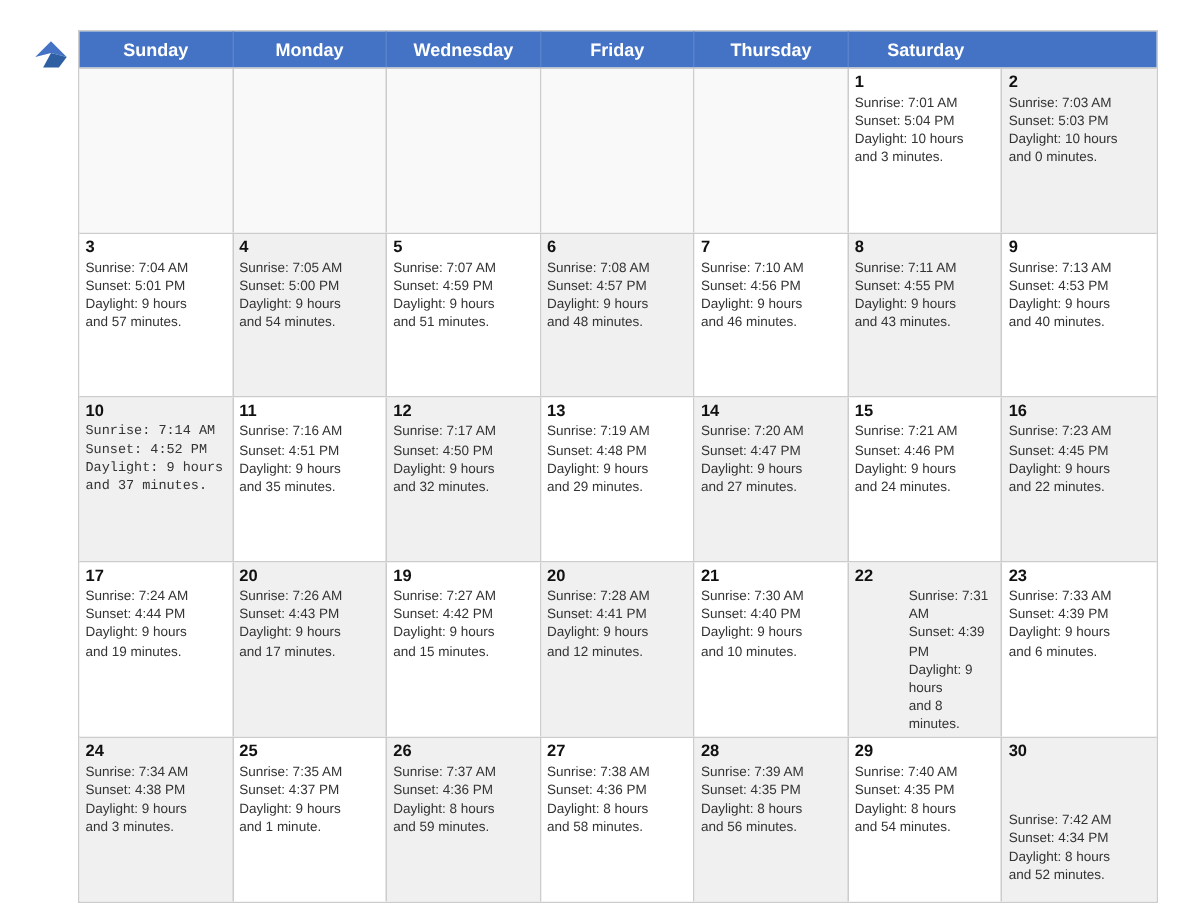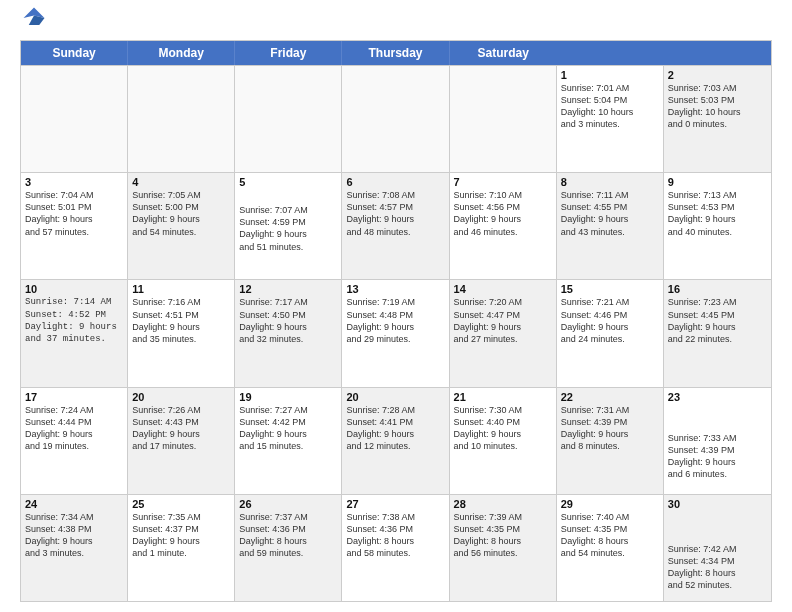--- a/index.html
+++ b/index.html
@@ -6,23 +6,23 @@
     body {
       font-family: Arial, sans-serif;
       background: #fff;
       width: 792px;
       height: 612px;
       overflow: hidden;
     }
     .page {
       width: 792px;
       height: 612px;
-      padding: 0 20px 10px 20px;
-      display: flex;
-      flex-direction: column;
+      padding: 20px 20px 10px 20px;
+      display: flex;
+      flex-direction: row;
     }
     .header {
       display: flex;
       align-items: flex-start;
       justify-content: space-between;
       margin-bottom: 8px;
     }
     .logo {
       display: flex;
       align-items: center;
@@ -136,20 +136,21 @@
     <div class="title-block">
       <div class="month-title"></div>
       <div class="subtitle"></div>
     </div>
   </div>
 
   <div class="calendar">
     <div class="cal-header">
     <div class="cal-header-cell">Sunday</div>
         <div class="cal-header-cell">Monday</div>
+        <div class="cal-header-cell">Wednesday</div>
         <div class="cal-header-cell">Friday</div>
         <div class="cal-header-cell">Thursday</div>
         <div class="cal-header-cell">Saturday</div>
       </div>
     <div class="cal-body">
     <div class="cal-row">
           <div class="cal-cell empty"></div>
           <div class="cal-cell empty"></div>
           <div class="cal-cell empty"></div>
           <div class="cal-cell empty"></div>
@@ -179,21 +180,21 @@
           </div>
           <div class="cal-cell shaded">
             <div class="day-num">4</div>
             <div class="cell-text" style="white-space: pre-line;">Sunrise: 7:05 AM
 Sunset: 5:00 PM
 Daylight: 9 hours
 and 54 minutes.</div>
           </div>
           <div class="cal-cell">
             <div class="day-num">5</div>
-            <div class="cell-text" style="white-space: pre-line; margin-top: 15px;">Sunrise: 7:07 AM
+            <div class="cell-text" style="white-space: pre-line;">Sunrise: 7:07 AM
 Sunset: 4:59 PM
 Daylight: 9 hours
 and 51 minutes.</div>
           </div>
           <div class="cal-cell shaded">
             <div class="day-num">6</div>
             <div class="cell-text" style="white-space: pre-line;">Sunrise: 7:08 AM
 Sunset: 4:57 PM
 Daylight: 9 hours
 and 48 minutes.</div>
@@ -302,28 +303,28 @@
           </div>
           <div class="cal-cell">
             <div class="day-num">21</div>
             <div class="cell-text" style="white-space: pre-line;">Sunrise: 7:30 AM
 Sunset: 4:40 PM
 Daylight: 9 hours
 and 10 minutes.</div>
           </div>
           <div class="cal-cell shaded">
             <div class="day-num">22</div>
-            <div class="cell-text" style="white-space: pre-line;">Sunrise: 7:31 AM
+            <div class="cell-text" style="white-space: pre-line; margin-left: 36px;">Sunrise: 7:31 AM
 Sunset: 4:39 PM
 Daylight: 9 hours
 and 8 minutes.</div>
           </div>
           <div class="cal-cell">
             <div class="day-num">23</div>
-            <div class="cell-text" style="white-space: pre-line; margin-top: 28px;">Sunrise: 7:33 AM
+            <div class="cell-text" style="white-space: pre-line;">Sunrise: 7:33 AM
 Sunset: 4:39 PM
 Daylight: 9 hours
 and 6 minutes.</div>
           </div>
         </div>
         <div class="cal-row">
           <div class="cal-cell shaded">
             <div class="day-num">24</div>
             <div class="cell-text" style="white-space: pre-line;">Sunrise: 7:34 AM
 Sunset: 4:38 PM

